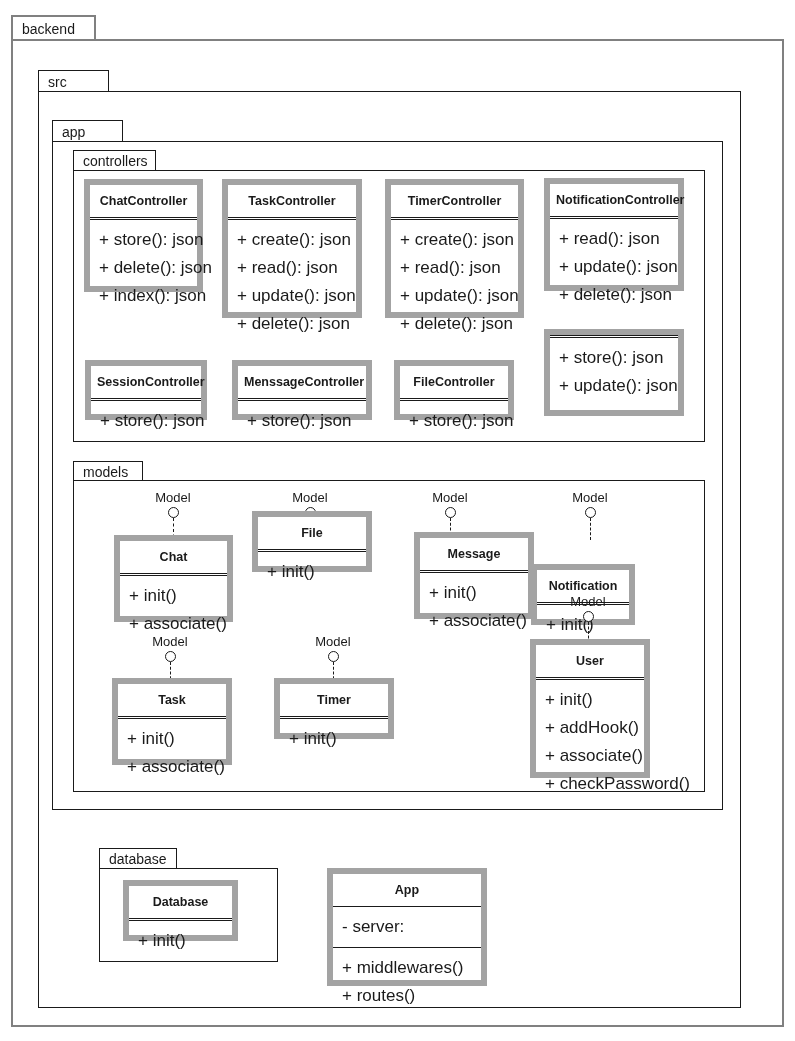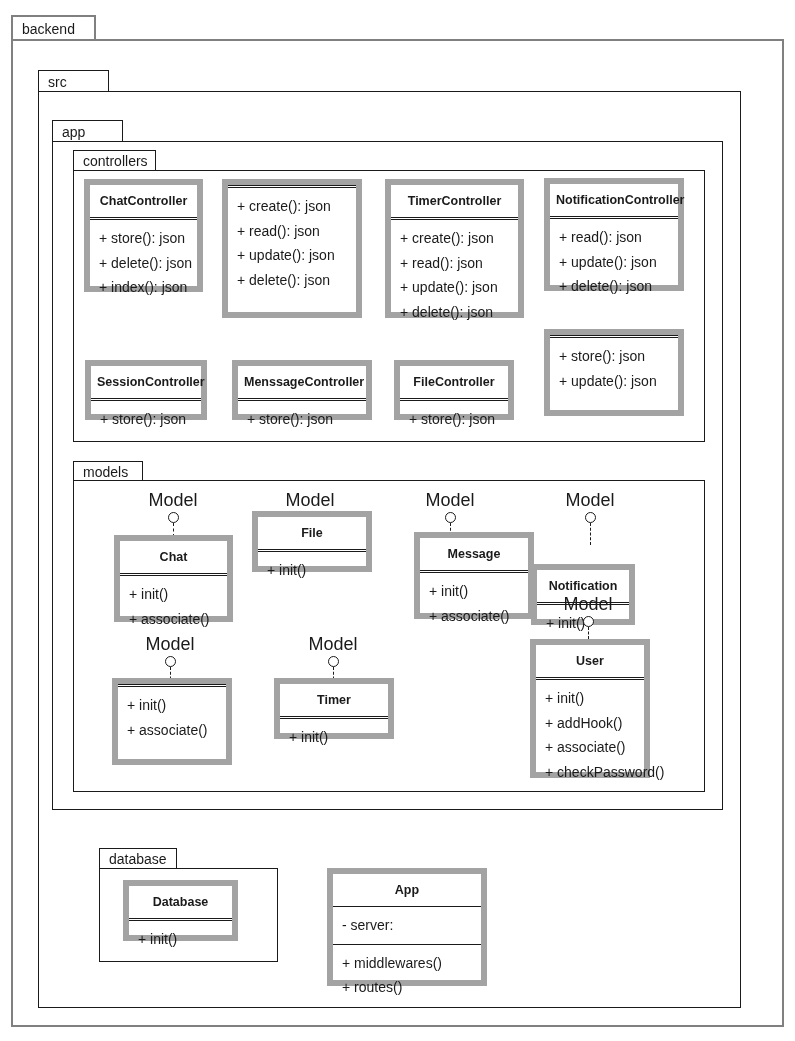--- a/index.html
+++ b/index.html
@@ -64,39 +64,39 @@
     height: 3px;
     border-top: 1px solid #1a1a1a;
     border-bottom: 1px solid #1a1a1a;
     box-sizing: border-box;
   }
   .compartment {
     box-sizing: border-box;
     padding: 6px 0 6px 0;
   }
   .member {
-    font-size: 14px;
+    font-size: 17px;
     color: #1a1a1a;
     padding: 5px 8px 5px 9px;
     white-space: nowrap;
     line-height: 1.05;
   }
   .rule {
     height: 0;
     border-top: 1px solid #1a1a1a;
   }
 
   
   .lolli {
     position: absolute;
     width: 90px;
   }
   .lolli-label {
     text-align: center;
-    font-size: 18px;
+    font-size: 13px;
     color: #1a1a1a;
     line-height: 1;
     white-space: nowrap;
   }
   .lolli-ball {
     width: 11px;
     height: 11px;
     border: 1.4px solid #1a1a1a;
     border-radius: 50%;
     background: #ffffff;
@@ -138,20 +138,21 @@
     <div class="cls-name">ChatController</div>
     <div class="sep"></div>
     <div class="compartment">
       <div class="member">+ store(): json</div>
       <div class="member">+ delete(): json</div>
       <div class="member">+ index(): json</div>
     </div>
   </div>
 
   <div class="cls" style="left:222px; top:179px; width:140px; height:139px;">
+    <div class="cls-name">TaskController</div>
     <div class="sep"></div>
     <div class="compartment">
       <div class="member">+ create(): json</div>
       <div class="member">+ read(): json</div>
       <div class="member">+ update(): json</div>
       <div class="member">+ delete(): json</div>
     </div>
   </div>
 
   <div class="cls" style="left:385px; top:179px; width:139px; height:139px;">
@@ -270,20 +271,21 @@
     </div>
   </div>
 
   <div class="lolli" style="left:125px; top:635px;">
     <div class="lolli-label">Model</div>
     <div class="lolli-ball"></div>
     <div class="lolli-stem" style="height:22px;"></div>
   </div>
 
   <div class="cls" style="left:112px; top:678px; width:120px; height:87px;">
+    <div class="cls-name">Task</div>
     <div class="sep"></div>
     <div class="compartment">
       <div class="member">+ init()</div>
       <div class="member">+ associate()</div>
     </div>
   </div>
 
   <div class="lolli" style="left:288px; top:635px;">
     <div class="lolli-label">Model</div>
     <div class="lolli-ball"></div>

